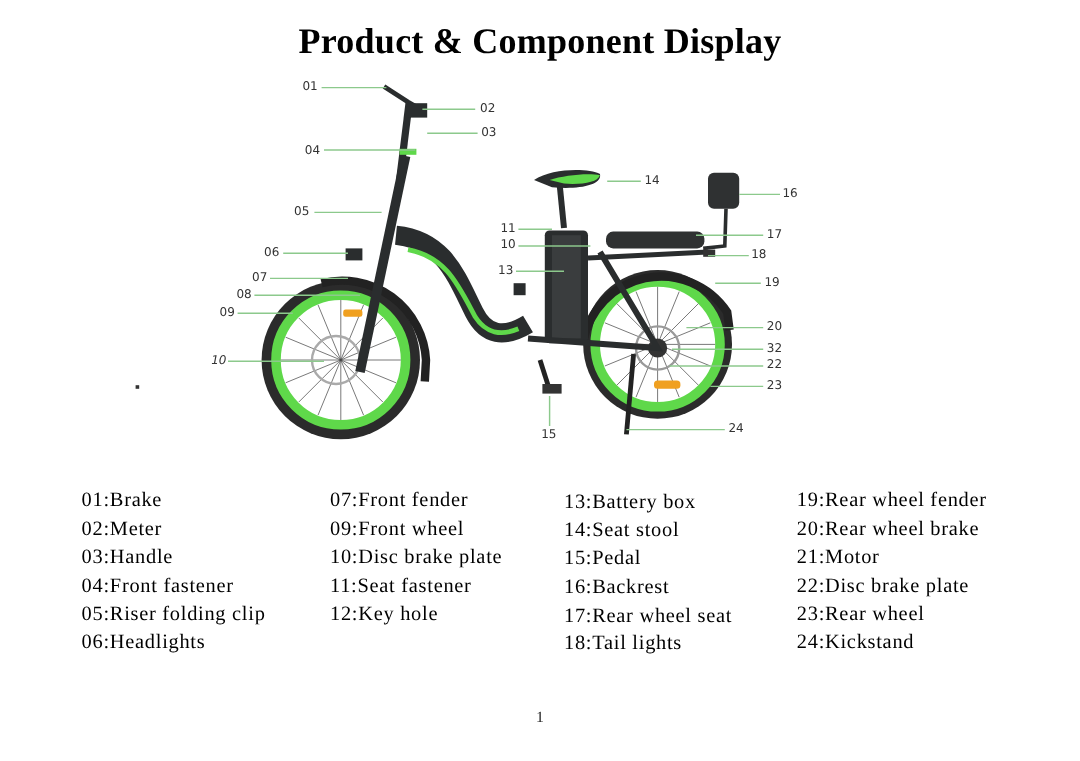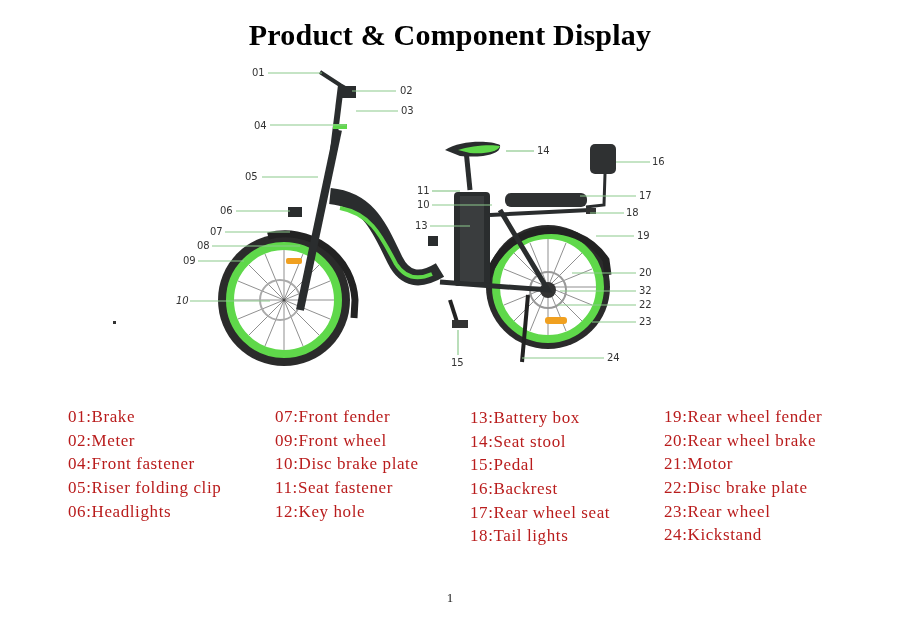--- a/index.html
+++ b/index.html
@@ -4,21 +4,21 @@
   <style>
     html, body { margin: 0; padding: 0; background: #ffffff; }
     body { width: 900px; height: 634px; position: relative; overflow: hidden; font-family: "Liberation Serif", serif; color: #111; }
     .title { position: absolute; left: 0; top: 18px; width: 900px; text-align: center; font-family: "Liberation Serif", serif; font-weight: bold; font-size: 30px; color: #000; letter-spacing: 0.2px; }
     .figure { position: absolute; left: 0; top: 60px; width: 796px; height: 320px; }
     .figure svg { position: absolute; left: 0; top: 0; }
     .callout-label { position: absolute; font-family: "DejaVu Sans", sans-serif; font-size: 10px; color: #333; line-height: 10px; }
     .dot { position: absolute; left: 113px; top: 321px; width: 3px; height: 3px; background: #333; }
     .legend { position: absolute; top: 405px; left: 0; width: 900px; }
     .legend-col { position: absolute; top: 0; }
-    .legend-item { font-family: "Liberation Serif", serif; font-size: 17px; color: #b91c1c; height: 23.7px; line-height: 23.7px; letter-spacing: 0.6px; white-space: nowrap; }
+    .legend-item { font-family: "Liberation Serif", serif; font-size: 17px; color: #000000; height: 23.7px; line-height: 23.7px; letter-spacing: 0.6px; white-space: nowrap; }
     .page-number { position: absolute; left: 0; width: 900px; top: 590px; text-align: center; font-family: "Liberation Serif", serif; font-size: 13px; color: #222; }
   </style>
 </head>
 <body>
 
 <div class="title">Product &amp; Component Display</div>
 
 <div class="figure">
   <svg width="900" height="320" viewBox="0 60 900 320">
 
@@ -154,20 +154,21 @@
   <span class="callout-label" style="left:639px;top:257px;">23</span>
   <span class="callout-label" style="left:607px;top:293px;">24</span>
 </div>
 
 <div class="dot"></div>
 
 <div class="legend">
   <div class="legend-col" style="left:68px;">
     <div class="legend-item">01:Brake</div>
     <div class="legend-item">02:Meter</div>
+    <div class="legend-item">03:Handle</div>
     <div class="legend-item">04:Front fastener</div>
     <div class="legend-item">05:Riser folding clip</div>
     <div class="legend-item">06:Headlights</div>
   </div>
   <div class="legend-col" style="left:275px;">
     <div class="legend-item">07:Front fender</div>
     <div class="legend-item">09:Front wheel</div>
     <div class="legend-item">10:Disc brake plate</div>
     <div class="legend-item">11:Seat fastener</div>
     <div class="legend-item">12:Key hole</div>

